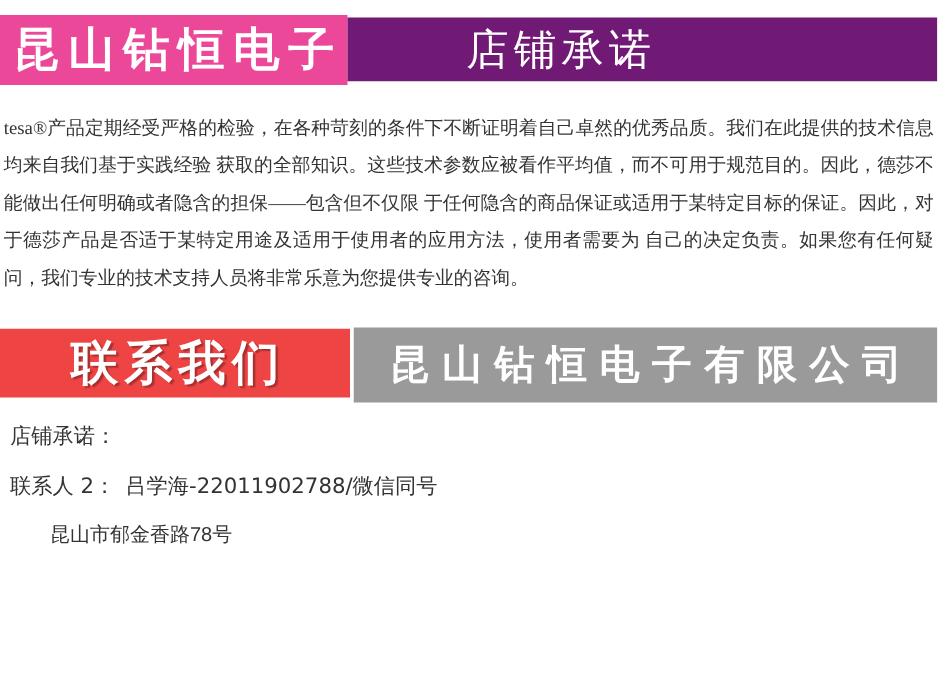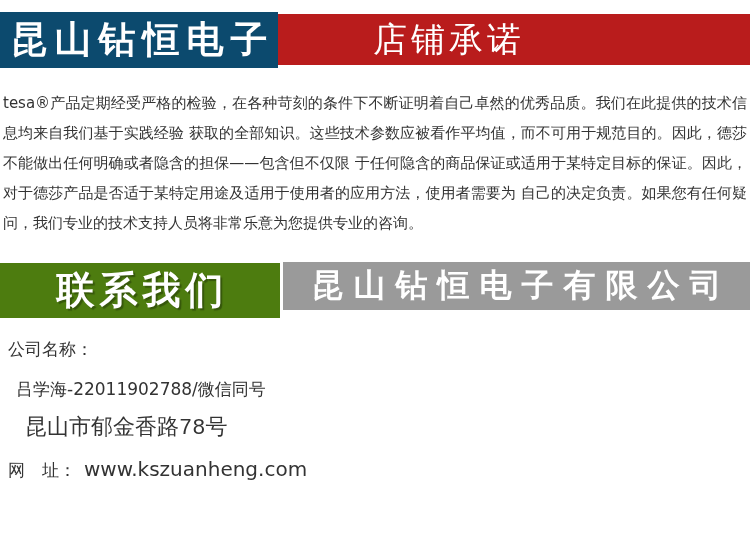--- a/index.html
+++ b/index.html
@@ -11,69 +11,70 @@
     font-family: "DejaVu Sans", sans-serif;
     color: #333333;
     overflow: hidden;
   }
 
   
   .banner-row-1 { position: relative; height: 68px; }
   .b1-blue {
     position: absolute; left: 0; top: 12px;
     width: 278px; height: 56px;
-    background: #0c4a6e;
+    background: #ec4899;
     color: #ffffff;
     font-family: "DejaVu Serif", serif;
     font-weight: bold;
     font-size: 37px;
     letter-spacing: 7px;
     display: flex; align-items: center; justify-content: center;
     white-space: nowrap;
     text-indent: 7px; 
   }
   .b1-gray {
     position: absolute; left: 278px; top: 14px; right: 0;
     height: 51px;
-    background: #b91c1c;
+    background: #701a75;
     color: #ffffff;
     font-size: 34px;
     letter-spacing: 4px;
     display: flex; align-items: center;
     padding-left: 95px;
     white-space: nowrap;
   }
 
   
   .promise {
     margin: 20px 3px 0 3px;
     font-size: 15px;
     line-height: 30px;
     text-align: justify;
     color: #333333;
+    font-family: Liberation Serif, serif;
   }
 
   
   .banner-row-2 { position: relative; height: 56px; margin-top: 24px; }
   .b2-blue {
     position: absolute; left: 0; top: 1px;
     width: 280px; height: 55px;
-    background: #4d7c0f;
+    background: #ef4444;
     color: #ffffff;
     font-weight: bold;
     font-size: 38px;
     letter-spacing: 5px;
     text-shadow: 2px 2px 1px rgba(0,0,0,0.30);
     display: flex; align-items: center; justify-content: center;
     white-space: nowrap;
     text-indent: 5px;
   }
   .b2-gray {
     position: absolute; left: 283px; top: 0; right: 0;
-    height: 48px;
+    height: 60px;
     background: #9a9a9a;
     color: #ffffff;
     font-family: Liberation Serif, serif;
     font-weight: bold;
     font-size: 32px;
     letter-spacing: 10px;
     display: flex; align-items: center; justify-content: center;
     white-space: nowrap;
     text-indent: 10px;
     text-align: center;
@@ -85,23 +86,23 @@
     display: flex;
     align-items: baseline;
     margin-bottom: 14px;
     font-size: 17px;
     line-height: 26px;
     color: #333333;
   }
   .c-label { white-space: pre; flex: 0 0 auto; }
   .c-value { margin-left: 8px; white-space: pre; }
   .c-row-address .c-value {
-    font-family: Liberation Mono, monospace;
-    font-size: 22px;
-    margin-left: 17px;
+    font-family: Liberation Sans, sans-serif;
+    font-size: 16px;
+    margin-left: 32px;
   }
   .c-row-website .c-value { font-size: 20px; }
 </style>
 </head>
 <body>
 
 <div class="page">
 
   <div class="banner-row-1">
     <div class="b1-blue">昆山钻恒电子</div>
@@ -110,27 +111,24 @@
 
   <p class="promise">tesa®产品定期经受严格的检验，在各种苛刻的条件下不断证明着自己卓然的优秀品质。我们在此提供的技术信息均来自我们基于实践经验 获取的全部知识。这些技术参数应被看作平均值，而不可用于规范目的。因此，德莎不能做出任何明确或者隐含的担保——包含但不仅限 于任何隐含的商品保证或适用于某特定目标的保证。因此，对于德莎产品是否适于某特定用途及适用于使用者的应用方法，使用者需要为 自己的决定负责。如果您有任何疑问，我们专业的技术支持人员将非常乐意为您提供专业的咨询。</p>
 
   <div class="banner-row-2">
     <div class="b2-blue">联系我们</div>
     <div class="b2-gray">昆山钻恒电子有限公司</div>
   </div>
 
   <div class="contact">
     <div class="c-row">
-      <span class="c-label">公司名称：</span>
+      <span class="c-label">店铺承诺：</span>
     </div>
     <div class="c-row">
+      <span class="c-label">联系人 2：</span>
       <span class="c-value">吕学海-22011902788/微信同号</span>
     </div>
     <div class="c-row c-row-address">
       <span class="c-value">昆山市郁金香路78号</span>
-    </div>
-    <div class="c-row c-row-website">
-      <span class="c-label">网　址：</span>
-      <span class="c-value">www.kszuanheng.com</span>
     </div>
   </div>
 
 </div>
 
 </body></html>

